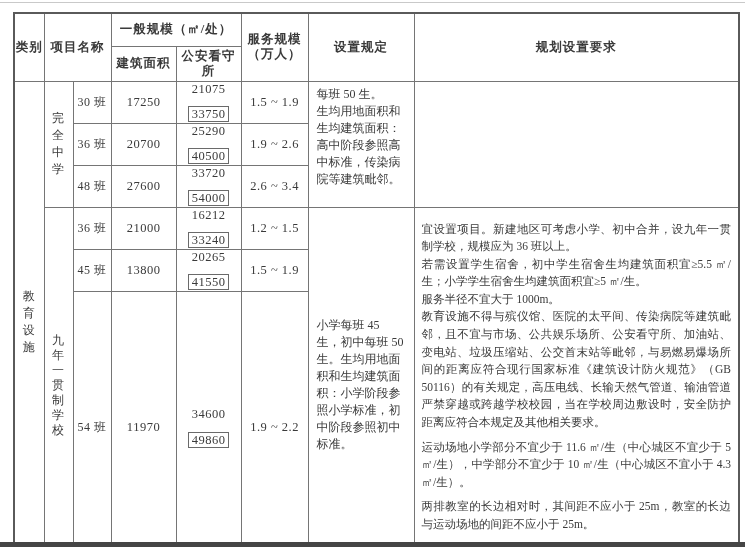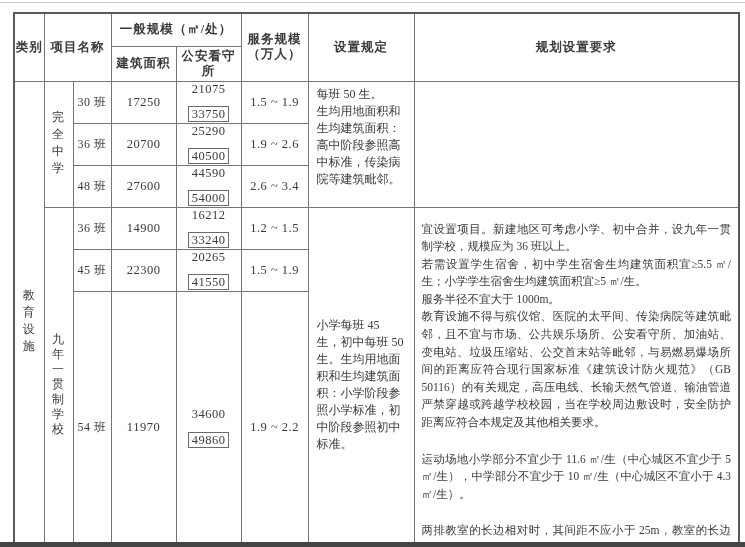--- a/index.html
+++ b/index.html
@@ -5,29 +5,29 @@
   html,body{margin:0;padding:0;background:#ffffff;}
   #screen{position:relative;width:745px;height:547px;background:#ffffff;overflow:hidden;
           font-family:"Liberation Serif","DejaVu Serif",serif;color:#3a3a3a;}
   .scan-top-line{position:absolute;left:0;top:2px;width:745px;height:1px;background:#c9c9c9;}
   .scan-bottom-bar{position:absolute;left:0;top:542px;width:745px;height:5px;background:#454545;}
   table.doc{position:absolute;left:13px;top:12px;width:725px;border-collapse:collapse;table-layout:fixed;
             border:2px solid #5a5a5a;}
   td{border:1px solid #757575;padding:0;text-align:center;vertical-align:middle;
      font-size:12px;line-height:15px;overflow:hidden;}
   td.hdr{font-weight:bold;font-size:12.5px;letter-spacing:1px;}
-  .wrap2{display:inline-block;width:18px;line-height:17px;letter-spacing:1px;font-family:Liberation Mono, monospace;}
+  .wrap2{display:inline-block;width:18px;line-height:17px;letter-spacing:1px;}
   .num{font-size:12.5px;letter-spacing:0.5px;}
   .landcell{line-height:13px;padding:1px 0;}
   .boxed{display:inline-block;border:1px solid #6a6a6a;padding:0px 3px;margin-top:10px;line-height:14px;}
   td.reg{text-align:left;padding:0 8px;line-height:17px;font-size:12px;}
   td.reg.top{vertical-align:top;padding-top:4px;}
   td.plan{text-align:justify;vertical-align:top;padding:13px 7px 0 7px;font-size:11.5px;line-height:17.6px;}
   td.plan p{margin:0;}
-  td.plan p.sp{margin-top:19px;}
+  td.plan p.sp{margin-top:7px;}
   .clsnum{letter-spacing:0.5px;}
 </style>
 </head>
 <body>
 
 <div id="screen">
   <div class="scan-top-line"></div>
 
   <table class="doc">
     <colgroup>
@@ -85,52 +85,52 @@
       <td class="landcell">
         <div class="num">25290</div>
         <span class="boxed num">40500</span>
       </td>
       <td class="num">1.9 ~ 2.6</td>
     </tr>
     <tr style="height:33px">
       <td class="clsnum">48 班</td>
       <td class="num">27600</td>
       <td class="landcell">
-        <div class="num">44590</div>
+        <div class="num">33720</div>
         <span class="boxed num">54000</span>
       </td>
       <td class="num">2.6 ~ 3.4</td>
     </tr>
 
     <tr style="height:31px">
       <td rowspan="3">
         <span class="wrap2" style="line-height:15px">九年一贯制学校</span>
       </td>
       <td class="clsnum">36 班</td>
-      <td class="num">14900</td>
+      <td class="num">21000</td>
       <td class="landcell">
         <div class="num">16212</div>
         <span class="boxed num">33240</span>
       </td>
       <td class="num">1.2 ~ 1.5</td>
       <td class="reg" rowspan="3">
         <div>小学每班 45 生，初中每班 50 生。生均用地面积和生均建筑面积：小学阶段参照小学标准，初中阶段参照初中标准。</div>
       </td>
       <td class="plan" rowspan="3">
         <p>宜设置项目。新建地区可考虑小学、初中合并，设九年一贯制学校，规模应为 36 班以上。</p>
         <p>若需设置学生宿舍，初中学生宿舍生均建筑面积宜≥5.5 ㎡/生；小学学生宿舍生均建筑面积宜≥5 ㎡/生。</p>
         <p>服务半径不宜大于 1000m。</p>
         <p>教育设施不得与殡仪馆、医院的太平间、传染病院等建筑毗邻，且不宜与市场、公共娱乐场所、公安看守所、加油站、变电站、垃圾压缩站、公交首末站等毗邻，与易燃易爆场所间的距离应符合现行国家标准《建筑设计防火规范》（GB 50116）的有关规定，高压电线、长输天然气管道、输油管道严禁穿越或跨越学校校园，当在学校周边敷设时，安全防护距离应符合本规定及其他相关要求。</p>
         <p class="sp">运动场地小学部分不宜少于 11.6 ㎡/生（中心城区不宜少于 5 ㎡/生），中学部分不宜少于 10 ㎡/生（中心城区不宜小于 4.3 ㎡/生）。</p>
         <p class="sp">两排教室的长边相对时，其间距不应小于 25m，教室的长边与运动场地的间距不应小于 25m。</p>
       </td>
     </tr>
     <tr style="height:31px">
       <td class="clsnum">45 班</td>
-      <td class="num">22300</td>
+      <td class="num">13800</td>
       <td class="landcell">
         <div class="num">20265</div>
         <span class="boxed num">41550</span>
       </td>
       <td class="num">1.5 ~ 1.9</td>
     </tr>
     <tr style="height:273px">
       <td class="clsnum">54 班</td>
       <td class="num">11970</td>
       <td>

